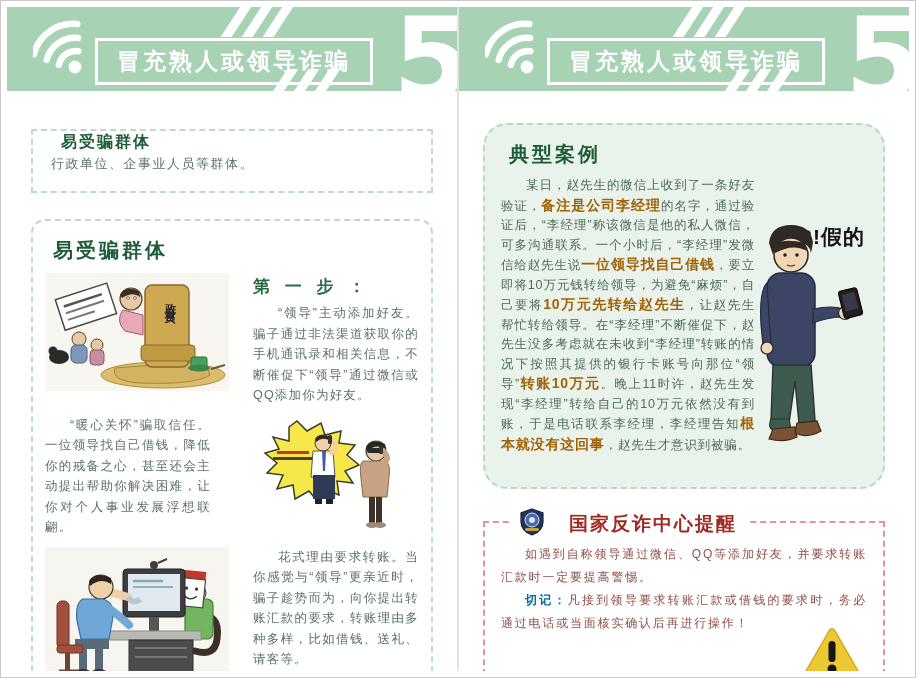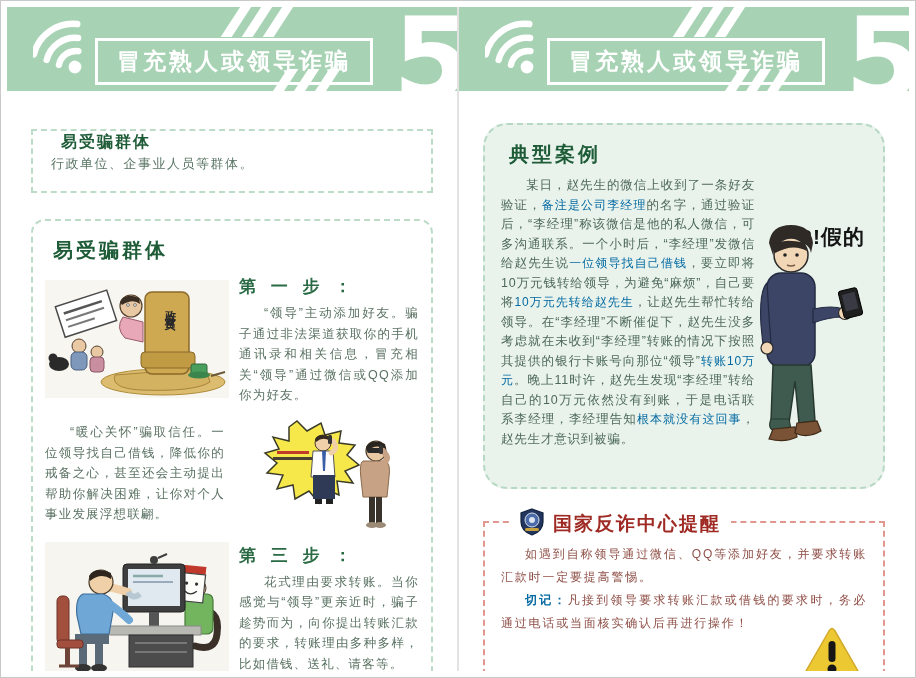--- a/index.html
+++ b/index.html
@@ -40,21 +40,21 @@
   .lp-content { padding:0 24px; }
   .vict-box { margin-top:38px; position:relative; border:2px dashed #bcdcc8; padding:24px 18px 18px; }
   .sec-title-float {
     position:absolute; top:-14px; left:18px; background:#fff; padding:0 10px;
     color:#1e5c38; font-size:16px; font-weight:bold; letter-spacing:2px; white-space:nowrap;margin-top:15px;
   }
   .vict-body { color:#5a7565; font-size:13px; letter-spacing:1.5px; }
 
   .methods-box { margin-top:26px; border:2px dashed #bcdcc8; border-radius:14px; padding:12px 12px 14px; }
   .sec-title { color:#1e5c38; font-size:20px; font-weight:bold; letter-spacing:3px; margin:4px 0 8px 8px; }
-  .step-row { display:flex; gap:10px; margin-top:9px; align-items:center; }
+  .step-row { display:flex; gap:24px; margin-top:9px; align-items:flex-start; }
   .step-illus { flex:0 0 184px; position:relative; }
   .step-illus svg { display:block; }
   .step-text { flex:1; min-width:0; }
   .step-label { color:#2a6b45; font-size:17px; font-weight:bold; letter-spacing:5px; margin:2px 0 5px; }
   .step-body {
     color:#5a7263; font-size:12.5px; line-height:20.5px;
     text-align:justify; letter-spacing:1.2px; text-indent:2em;
   }
   .vlabel {
     position:absolute; top:22px; left:118px;
@@ -66,31 +66,31 @@
   .rp-content { padding:0 24px; }
   .case-box {
     margin-top:32px; position:relative;
     background:#e9f3ec; border:2px dashed #b7d9c3; border-radius:24px;
     padding:12px 16px; height:366px;
   }
   .case-text {
     width:254px; color:#4e695a; font-size:12.5px; line-height:19.5px;
     text-align:justify; letter-spacing:0.8px; text-indent:2em; margin-top:4px;
   }
-  .case-text .rt-b { font-weight:normal; color:#0369a1; font-size:12px; }
+  .case-text .rt-b { font-weight:bold; color:#a16207; font-size:14px; }
   .case-fig { position:absolute; right:4px; top:92px; width:150px; }
   .fake-label {
     position:absolute; right:18px; top:98px;
     font-size:21px; font-weight:bold; color:#141414; letter-spacing:1px; white-space:nowrap;
   }
 
   .reminder-box { margin-top:32px; position:relative; border:2px dashed #e29690; padding:20px 16px 38px; }
   .reminder-head {
     position:absolute; top:-15px; left:24px; background:#fff; padding:0 10px;
-    display:flex; align-items:center; gap:8px;
+    display:flex; align-items:center; gap:24px;
   }
   .reminder-title { color:#9f2a24; font-size:19px; font-weight:bold; letter-spacing:2px; white-space:nowrap; }
   .rem-p {
     color:#8f4f47; font-size:12px; line-height:23px; text-indent:2em;
     letter-spacing:1.8px; text-align:justify;
   }
   .rem-lead { color:#0369a1; font-weight:bold; }
   .warn { position:absolute; right:22px; bottom:-10px; }
 </style>
 </head>
@@ -162,21 +162,21 @@
               <ellipse cx="14" cy="84" rx="10" ry="7" fill="#2a2a2a"></ellipse>
               <circle cx="8" cy="78" r="4.5" fill="#2a2a2a"></circle>
               <rect x="146" y="84" width="16" height="11" rx="2" fill="#4a9e5c" stroke="#2f6a3c" stroke-width="1"></rect>
               <ellipse cx="154" cy="95" rx="11" ry="3.5" fill="#3c854c"></ellipse>
               <line x1="166" y1="96" x2="180" y2="92" stroke="#6a5a3a" stroke-width="2"></line>
             </svg>
             <div class="vlabel">政府官员</div>
           </div>
           <div class="step-text">
             <div class="step-label">第 一 步 ：</div>
-            <div class="step-body">“领导”主动添加好友。骗子通过非法渠道获取你的手机通讯录和相关信息，冒充相关“领导”通过微信或QQ添加你为好友。</div>
+            <div class="step-body">“领导”主动添加好友。骗子通过非法渠道获取你的手机通讯录和相关信息，不断催促下“领导”通过微信或QQ添加你为好友。</div>
           </div>
         </div>
 
         <div class="step-row">
           <div class="step-text">
             <div class="step-body">“暖心关怀”骗取信任。一位领导找自己借钱，降低你的戒备之心，甚至还会主动提出帮助你解决困难，让你对个人事业发展浮想联翩。</div>
           </div>
           <div class="step-illus">
             <svg width="184" height="118" viewBox="0 0 184 118">
               <rect width="184" height="118" fill="#ffffff"></rect>
@@ -243,21 +243,20 @@
               <rect x="50" y="102" width="8" height="22" fill="#5a6a78"></rect>
               <ellipse cx="38" cy="126" rx="8" ry="4" fill="#333"></ellipse>
               <ellipse cx="54" cy="126" rx="8" ry="4" fill="#333"></ellipse>
               <rect x="12" y="54" width="12" height="48" rx="5" fill="#a34f3e" stroke="#6e3328" stroke-width="1"></rect>
               <rect x="12" y="98" width="26" height="8" rx="3" fill="#a34f3e" stroke="#6e3328" stroke-width="1"></rect>
               <rect x="20" y="106" width="5" height="18" fill="#6e4438"></rect>
               <path d="M14 124 L34 124" stroke="#6e4438" stroke-width="3"></path>
             </svg>
           </div>
           <div class="step-text">
-            <div class="step-label">第 三 步 ：</div>
             <div class="step-body">花式理由要求转账。当你感觉与“领导”更亲近时，骗子趁势而为，向你提出转账汇款的要求，转账理由多种多样，比如借钱、送礼、请客等。</div>
           </div>
         </div>
 
       </div>
     </div>
   </div>
 
   <div class="divider"></div>
 

